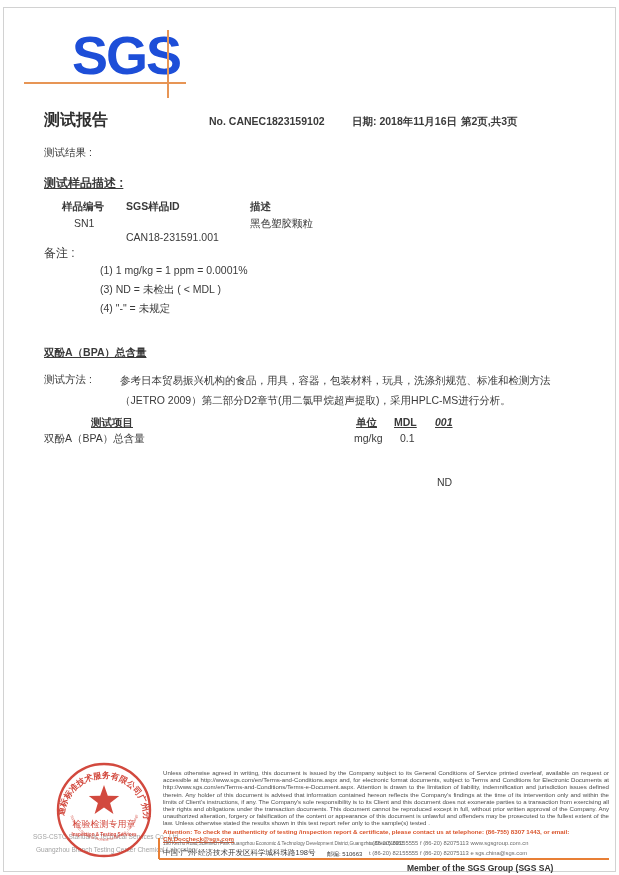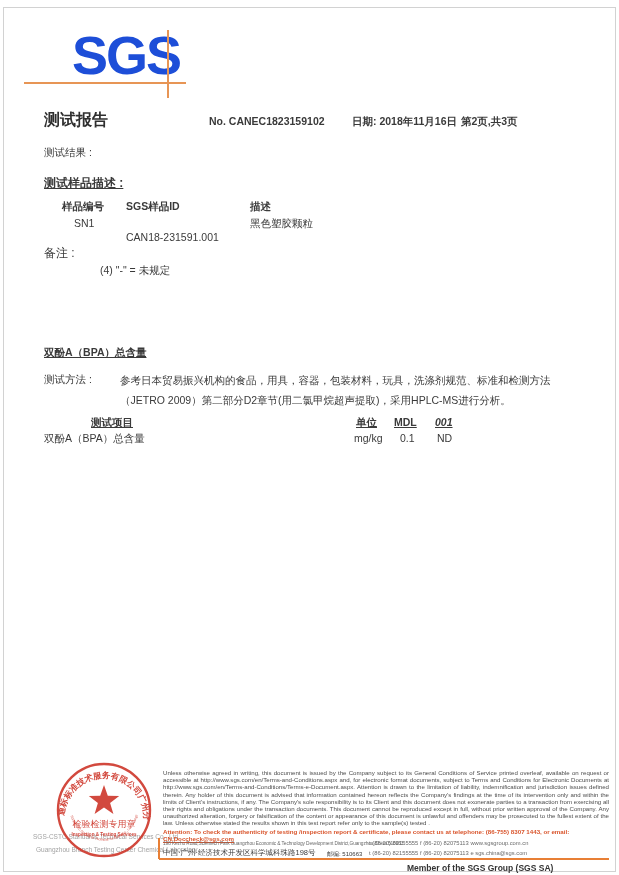--- a/index.html
+++ b/index.html
@@ -30,21 +30,21 @@
   .sv3{left:250px;top:217px;font-size:10.5px;}
   .t-noteslabel{left:44px;top:245px;font-size:12px;}
   .notes{left:100px;top:261px;font-size:10.5px;line-height:19.2px;}
   .t-bpa{left:44px;top:346px;font-size:10.5px;font-weight:bold;text-decoration:underline;}
   .t-methodlabel{left:44px;top:373px;font-size:10.5px;}
   .method-text{left:120px;top:371px;width:466px;font-size:10.5px;line-height:19.5px;}
   
   .rh{font-size:10.5px;font-weight:bold;text-decoration:underline;top:416px;}
   .rh1{left:59px;margin-left:32px;} .rh2{left:356px;} .rh3{left:394px;text-align:center;} .rh4{left:435px;font-style:italic;text-decoration:underline;}
   .rv{font-size:10.5px;top:432px;}
-  .rv1{left:44px;} .rv2{left:354px;} .rv3{left:400px;} .rv4{left:437px;}
+  .rv1{left:44px;} .rv2{left:354px;} .rv3{left:400px;} .rv4{left:437px;margin-top:44px;}
   
   .company1{left:33px;top:833px;font-size:6.5px;color:#a3a3a3;}
   .company2{left:36px;top:846px;font-size:6.5px;color:#a3a3a3;}
   .stamp{left:50px;top:760px;opacity:.92;}
   .legalblock{left:163px;top:769px;width:446px;}
   .legal{font-size:6.1px;line-height:7.2px;text-align:justify;color:#4d4d4d;}
   .attention{font-size:6.2px;line-height:7.2px;font-weight:bold;color:#d9542b;margin-top:1px;}
   .attention .email{text-decoration:underline;}
   .addr-vline{left:158px;top:838px;width:2px;height:21px;background:#e87f35;}
   .addr-en{left:163px;top:841px;font-size:4.8px;color:#6a6a6a;letter-spacing:-0.1px;}
@@ -74,20 +74,22 @@
 
 <div class="abs sh1">样品编号</div>
 <div class="abs sh2">SGS样品ID</div>
 <div class="abs sh3">描述</div>
 <div class="abs sv1">SN1</div>
 <div class="abs sv2">CAN18-231591.001</div>
 <div class="abs sv3">黑色塑胶颗粒</div>
 
 <div class="abs t-noteslabel">备注 :</div>
 <div class="abs notes">
+  <div>(1) 1 mg/kg = 1 ppm = 0.0001%</div>
+  <div>(3) ND = 未检出 ( &lt; MDL )</div>
   <div>(4) "-" = 未规定</div>
 </div>
 
 <div class="abs t-bpa">双酚A（BPA）总含量</div>
 <div class="abs t-methodlabel">测试方法 :</div>
 <div class="abs method-text">参考日本贸易振兴机构的食品，用具，容器，包装材料，玩具，洗涤剂规范、标准和检测方法（JETRO 2009）第二部分D2章节(用二氯甲烷超声提取)，采用HPLC-MS进行分析。</div>
 
 <div class="abs rh rh1">测试项目</div>
 <div class="abs rh rh2">单位</div>
 <div class="abs rh rh3">MDL</div>

